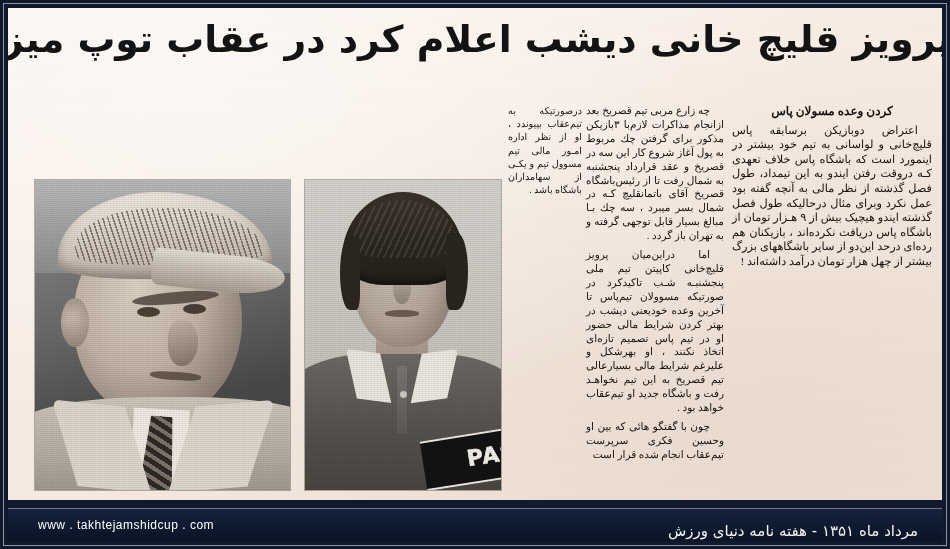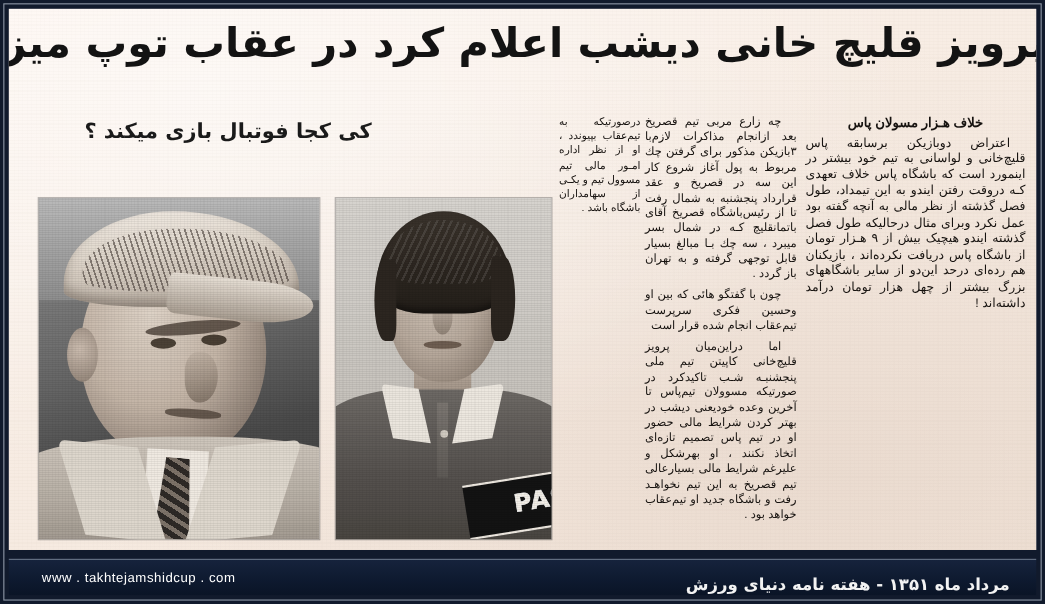--- a/index.html
+++ b/index.html
@@ -183,21 +183,21 @@
     -webkit-text-stroke:0.5px #ffffff;
   }
 
   
   .cols{
     position:absolute;left:500px;top:96px;width:424px;height:392px;
     direction:rtl;
   }
   .col{
     position:absolute;top:0;
-    font-family:Liberation Sans, sans-serif;
+    font-family:Liberation Serif, serif;
     color:#16120f;
     text-align:justify;
     text-justify:inter-word;
   }
   #col-right{ right:0px;  width:200px; font-size:11.3px; line-height:14.6px; }
   #col-mid  { right:208px;width:138px; font-size:10.5px; line-height:13.9px; }
   #col-left { right:350px;width:74px;  font-size:9.6px;  line-height:13.2px; }
 
   .col .lead{
     display:block;text-align:center;font-weight:700;margin-bottom:4px;
@@ -209,21 +209,21 @@
   
   .footer{
     position:absolute;left:8px;bottom:8px;width:934px;height:33px;
     background:linear-gradient(180deg,#16233c 0%,#0e1a30 55%,#0a1426 100%);
     border:1px solid #4c5straight;
     display:flex;align-items:center;justify-content:space-between;
     box-sizing:border-box;padding:0 24px;
     border-top:1px solid #6a7689;
   }
   .footer-date{
-    color:#f3f3f3;font-size:15px;font-weight:700;direction:rtl;
+    color:#f3f3f3;font-size:15px;font-weight:400;direction:rtl;
     letter-spacing:0px;
     margin-top:12px;
   }
   .footer-url{
     color:#ffffff;font-size:12px;letter-spacing:.5px;direction:ltr;
     font-family:"Liberation Sans",sans-serif;
     padding-left:6px;
   }
   .footer-gap{flex:1;}
 </style>
@@ -232,21 +232,20 @@
 
 <div id="page">
   <div class="frame-outer"></div>
   <div class="frame-hilite"></div>
 
   <div class="paper">
     <div class="grain"></div>
 
     <div class="headline">پرویز قلیچ خانی دیشب اعلام کرد در عقاب توپ میزند</div>
 
-    <div class="subtitle">کی کجا فوتبال بازی میکند ؟</div>
 
     <div class="photo" id="photo-manager">
       <div class="p1-bg"></div>
       <div class="p1-sky"></div>
       <div class="p1-head"></div>
       <div class="p1-ear"></div>
       <div class="p1-brow"></div>
       <div class="p1-eye l"></div>
       <div class="p1-eye r"></div>
       <div class="p1-nose"></div>
@@ -281,28 +280,28 @@
       <div class="p2-button"></div>
       <div class="p2-patch">
         <span>PAS</span>
       </div>
       <div class="noise"></div>
     </div>
 
     <div class="cols">
 
       <div class="col" id="col-right">
-        <span class="lead">خلاف هـزار مسولان پاس</span>
+        <span class="lead">کردن وعده مسولان پاس</span>
         <p>اعتراض دوبازیکن برسابقه پاس قلیچ‌خانی و لواسانی به تیم خود بیشتر در اینمورد است که باشگاه پاس خلاف تعهدی کـه دروقت رفتن ایندو به این تیمداد، طول فصل گذشته از نظر مالی به آنچه گفته بود عمل نکرد وبرای مثال درحالیکه طول فصل گذشته ایندو هیچیک بیش از ۹ هـزار تومان از باشگاه پاس دریافت نکرده‌اند ، بازیکنان هم رده‌ای درحد این‌دو از سایر باشگاههای بزرگ بیشتر از چهل هزار تومان درآمد داشته‌اند !</p>
       </div>
 
       <div class="col" id="col-mid">
         <p>چه زارع مربی تیم قصریخ بعد ازانجام مذاکرات لازم‌با ۳بازیکن مذکور برای گرفتن چك مربوط به پول آغاز شروع کار این سه در قصریخ و عقد قرارداد پنجشنبه به شمال رفت تا از رئیس‌باشگاه قصریخ آقای باتمانقلیچ کـه در شمال بسر میبرد ، سه چك بـا مبالغ بسیار قابل توجهی گرفته و به تهران باز گردد .</p>
+        <p>اما دراین‌میان پرویز قلیچ‌خانی کاپیتن تیم ملی پنجشنبـه شـب تاکیدکرد در صورتیکه مسوولان تیم‌پاس تا آخرین وعده خودیعنی دیشب در بهتر کردن شرایط مالی حضور او در تیم پاس تصمیم تازه‌ای اتخاذ نکنند ، او بهرشکل و علیرغم شرایط مالی بسیارعالی تیم قصریخ به این تیم نخواهـد رفت و باشگاه جدید او تیم‌عقاب خواهد بود .</p>
         <p>چون با گفتگو هائی که بین او وحسین فکری سرپرست تیم‌عقاب انجام شده قرار است</p>
-        <p>اما دراین‌میان پرویز قلیچ‌خانی کاپیتن تیم ملی پنجشنبـه شـب تاکیدکرد در صورتیکه مسوولان تیم‌پاس تا آخرین وعده خودیعنی دیشب در بهتر کردن شرایط مالی حضور او در تیم پاس تصمیم تازه‌ای اتخاذ نکنند ، او بهرشکل و علیرغم شرایط مالی بسیارعالی تیم قصریخ به این تیم نخواهـد رفت و باشگاه جدید او تیم‌عقاب خواهد بود .</p>
       </div>
 
       <div class="col" id="col-left">
         <p class="noind">درصورتیکه به تیم‌عقاب بپیوندد ، او از نظر اداره امـور مالی تیم مسوول تیم و یکـی از سهامداران باشگاه باشد .</p>
       </div>
 
     </div>
   </div>
 
   <div class="footer">

